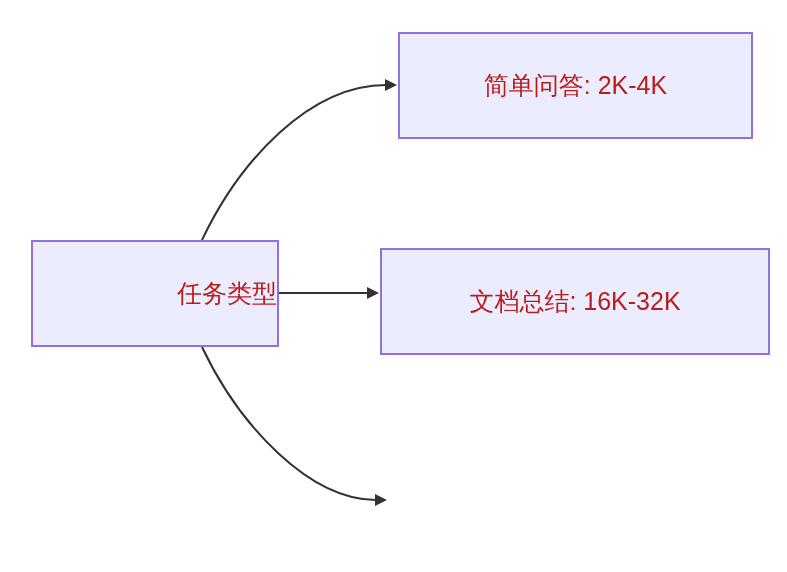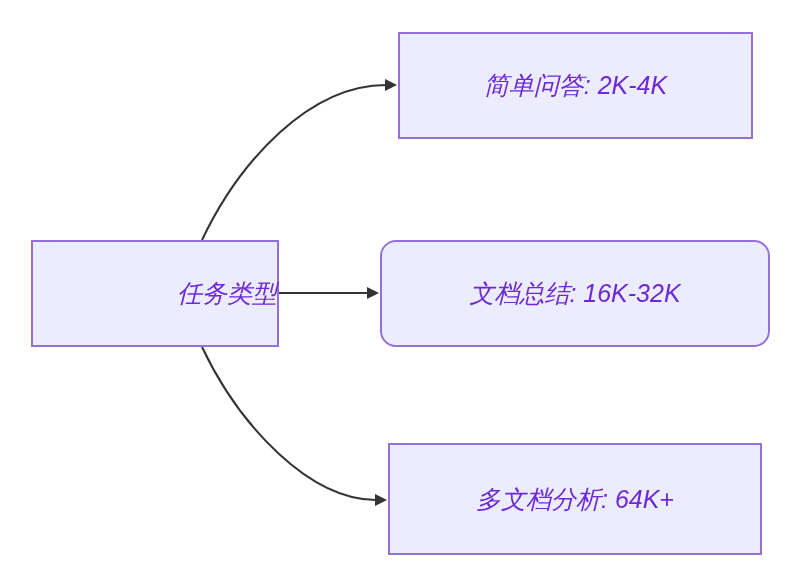--- a/index.html
+++ b/index.html
@@ -31,29 +31,28 @@
     position: absolute;
     box-sizing: border-box;
     background: #ECECFF;
     border: 2px solid #9370DB;
     display: flex;
     align-items: center;
     justify-content: center;
     text-align: center;
   }
   .node-label {
-    color: #6d28d9;
+    color: #b91c1c;
     font-size: 25px;
     line-height: 1.3;
     white-space: nowrap;
-    font-style: italic;
   }
   .node-root   { left: 31px;  top: 240px; width: 248px; height: 107px; justify-content: flex-end; }
   .node-top    { left: 398px; top: 32px;  width: 355px; height: 107px; }
-  .node-middle { left: 380px; top: 240px; width: 390px; height: 107px; border-radius: 16px; }
+  .node-middle { left: 380px; top: 248px; width: 390px; height: 107px; }
   .node-bottom { left: 388px; top: 443px; width: 374px; height: 112px; }
 </style>
 </head>
 <body>
 
 <div class="canvas">
 
   <svg class="edges-svg" viewBox="0 0 787 572" xmlns="http://www.w3.org/2000/svg">
     <defs>
       <marker id="arrow" markerUnits="userSpaceOnUse" markerWidth="14" markerHeight="14" refX="1" refY="6" orient="auto">
@@ -70,17 +69,14 @@
   </div>
 
   <div class="node node-top">
     <span class="node-label">简单问答: 2K-4K</span>
   </div>
 
   <div class="node node-middle">
     <span class="node-label">文档总结: 16K-32K</span>
   </div>
 
-  <div class="node node-bottom">
-    <span class="node-label">多文档分析: 64K+</span>
-  </div>
 
 </div>
 
 </body></html>

